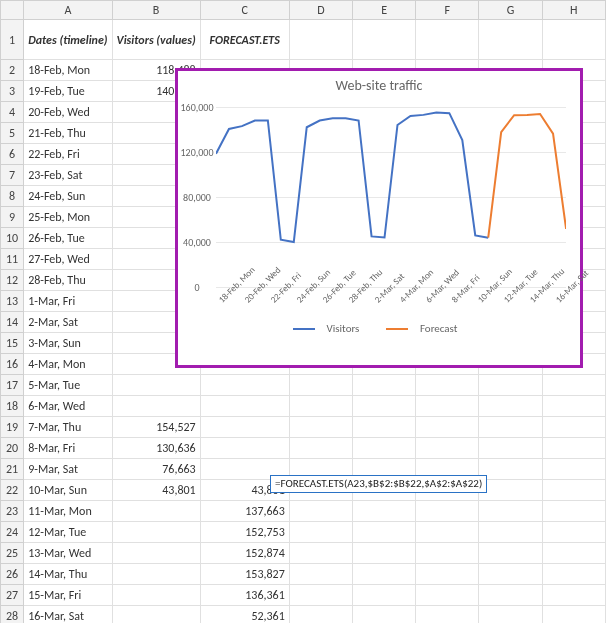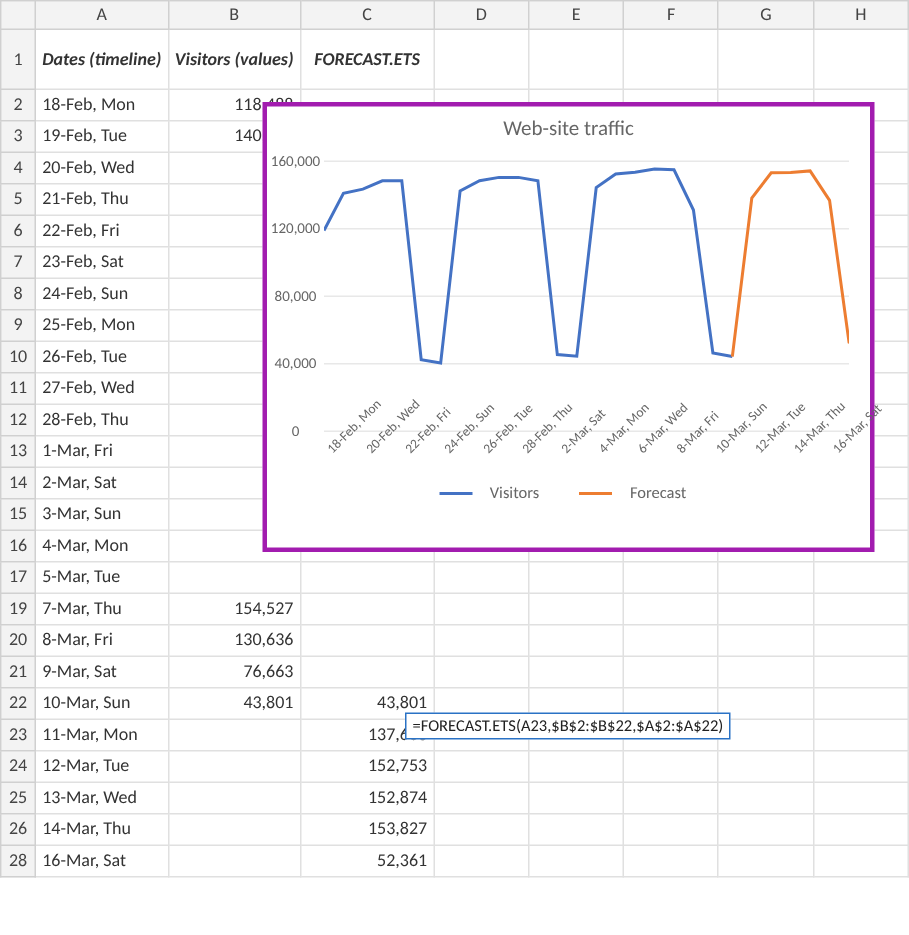--- a/index.html
+++ b/index.html
@@ -283,20 +283,31 @@
     <td>5-Mar, Tue</td>
     <td class="num"></td>
     <td class="num"></td>
     <td></td>
         <td></td>
     <td></td>
         <td></td>
     <td></td>
       </tr>
       <tr>
+        <th class="rowhdr">18</th>
+    <td>6-Mar, Wed</td>
+    <td class="num"></td>
+    <td class="num"></td>
+    <td></td>
+        <td></td>
+    <td></td>
+        <td></td>
+    <td></td>
+      </tr>
+      <tr>
         <th class="rowhdr">19</th>
     <td>7-Mar, Thu</td>
     <td class="num">154,527</td>
     <td class="num"></td>
     <td></td>
         <td></td>
     <td></td>
         <td></td>
     <td></td>
       </tr>
@@ -364,20 +375,31 @@
         <td></td>
     <td></td>
         <td></td>
     <td></td>
       </tr>
       <tr>
         <th class="rowhdr">26</th>
     <td>14-Mar, Thu</td>
     <td class="num"></td>
     <td class="num">153,827</td>
+    <td></td>
+        <td></td>
+    <td></td>
+        <td></td>
+    <td></td>
+      </tr>
+      <tr>
+        <th class="rowhdr">27</th>
+    <td>15-Mar, Fri</td>
+    <td class="num"></td>
+    <td class="num">136,361</td>
     <td></td>
         <td></td>
     <td></td>
         <td></td>
     <td></td>
       </tr>
       <tr>
         <th class="rowhdr">28</th>
     <td>16-Mar, Sat</td>
     <td class="num"></td>

